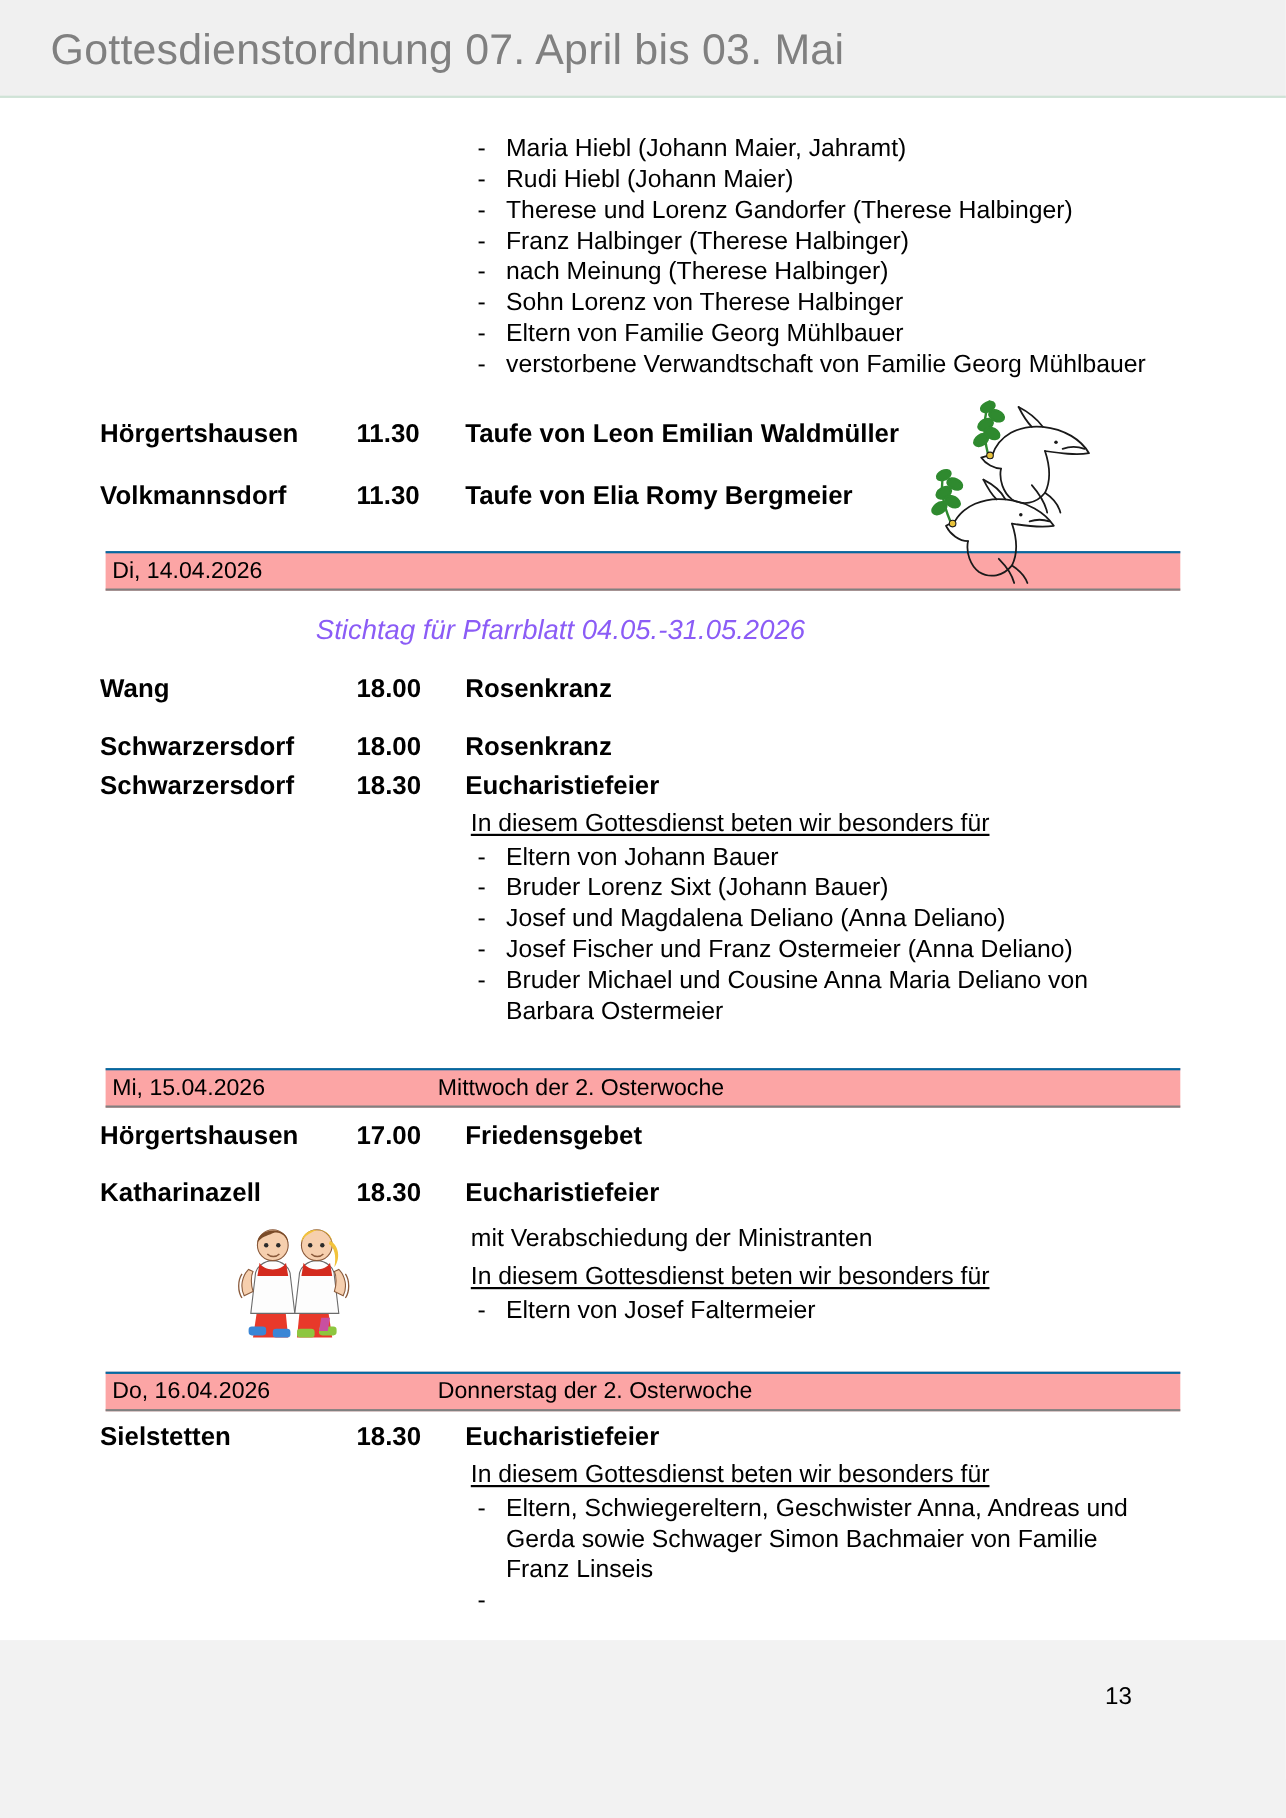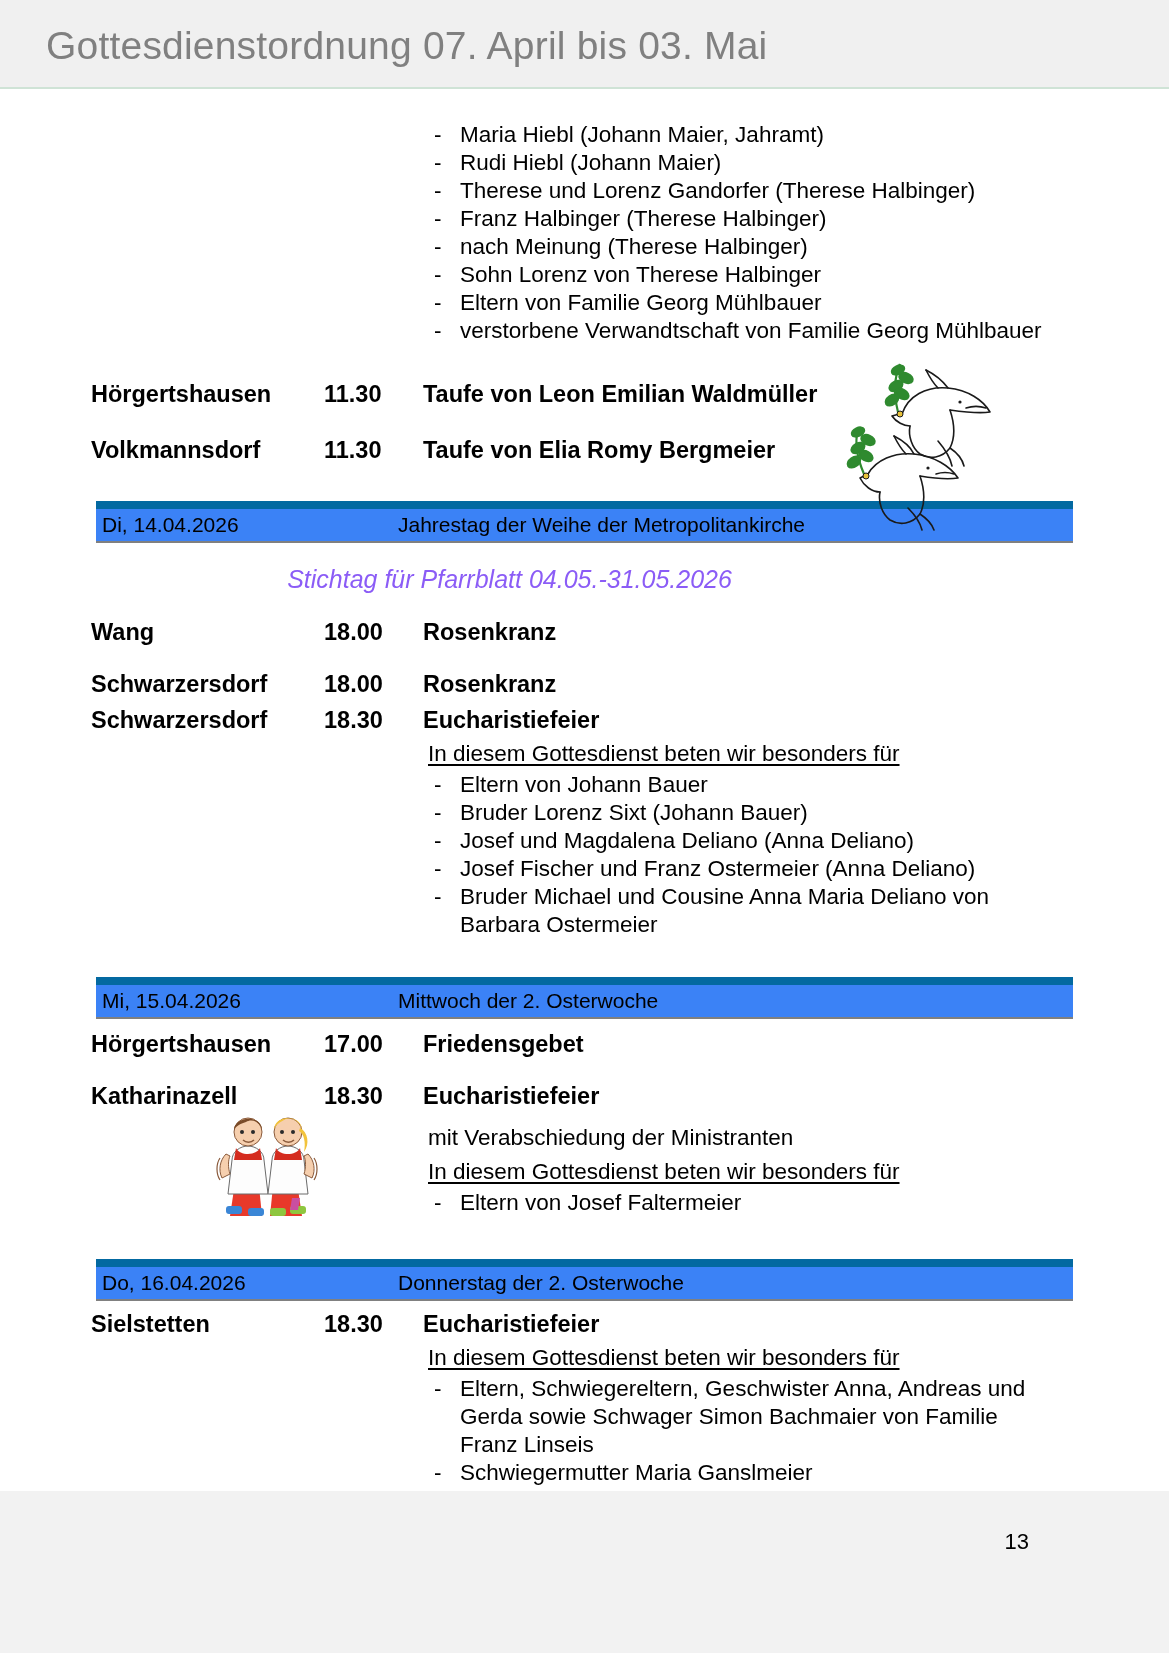--- a/index.html
+++ b/index.html
@@ -104,23 +104,23 @@
   }
   .subline.underlined {
     text-decoration: underline;
     text-underline-offset: 3px;
   }
 
   
   .day-bar {
     position: relative;
     height: 32px;
-    background: #3b82f6;
+    background: #fca5a5;
     margin: 0 96px 0 96px;
-    border-top: 8px solid #0369a1;
+    border-top: 2px solid #0369a1;
     border-bottom: 2px solid #808080;
     box-sizing: content-box;
   }
   .day-bar .date {
     position: absolute;
     left: 6px;
     top: 3px;
     font-size: 21px;
     line-height: 26px;
     white-space: nowrap;
@@ -219,21 +219,20 @@
     <div class="service-row" style="margin-top:26px;">
       <span class="place">Volkmannsdorf</span>
       <span class="time">11.30</span>
       <span class="what">Taufe von Elia Romy Bergmeier</span>
     </div>
   </div>
 
   <div class="block" style="margin-top:36px;">
     <div class="day-bar">
       <span class="date">Di, 14.04.2026</span>
-      <span class="feast">Jahrestag der Weihe der Metropolitankirche</span>
     </div>
 
     <div class="deadline" style="margin-top:20px;">Stichtag für Pfarrblatt 04.05.-31.05.2026</div>
 
     <div class="service-row" style="margin-top:22px;">
       <span class="place">Wang</span>
       <span class="time">18.00</span>
       <span class="what">Rosenkranz</span>
     </div>
 
@@ -289,21 +288,21 @@
     </div>
 
     <div class="service-row" style="margin-top:8px;justify-content:center;">
       <span class="place">Sielstetten</span>
       <span class="time">18.30</span>
       <span class="what">Eucharistiefeier</span>
     </div>
     <div class="subline underlined" style="margin-top:4px;">In diesem Gottesdienst beten wir besonders für</div>
     <ul class="intentions" style="margin-top:2px;">
       <li><span class="dash">-</span><span>Eltern, Schwiegereltern, Geschwister Anna, Andreas und Gerda sowie Schwager Simon Bachmaier von Familie Franz Linseis</span></li>
-      <li><span class="dash">-</span><span>Schwiegermutter Maria Ganslmeier</span></li>
+      <li><span class="dash">-</span></li>
     </ul>
   </div>
 
 </div>
 
 <div class="dove-a">
   <svg viewBox="0 0 165 115" width="165" height="115" aria-hidden="true">
     <g fill="none" stroke="#1a1a1a" stroke-width="1.6" stroke-linecap="round" stroke-linejoin="round">
       <path d="M64 58 C70 40 88 30 110 32 C130 34 145 44 152 56 C140 58 126 56 112 54"></path>
       <path d="M112 54 C116 66 118 80 112 92 C104 102 92 104 82 98 C74 92 70 80 72 70"></path>

